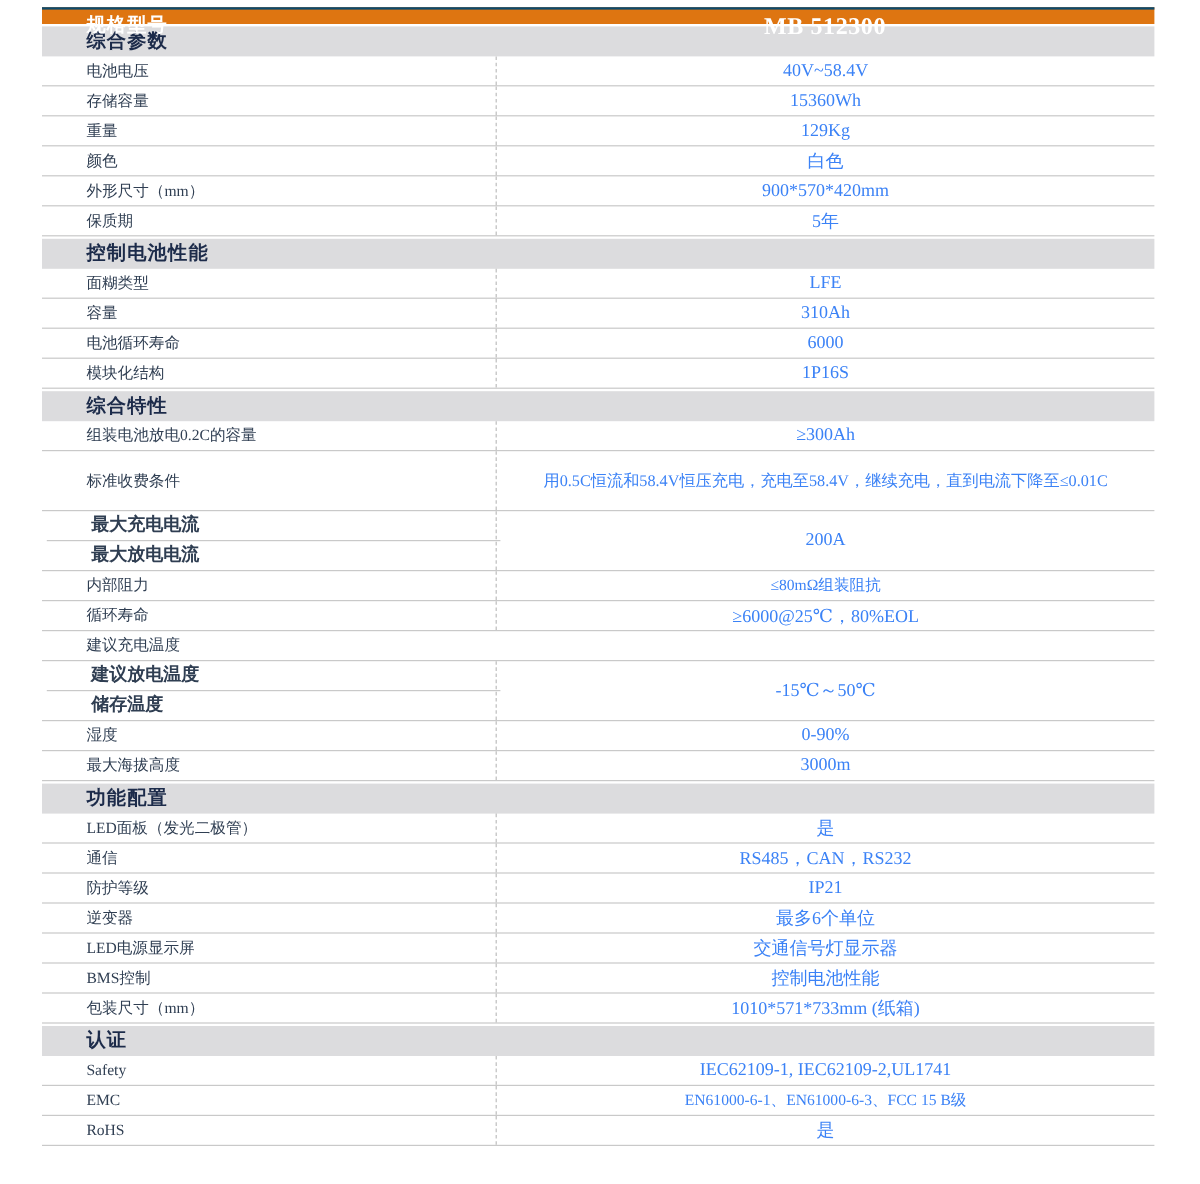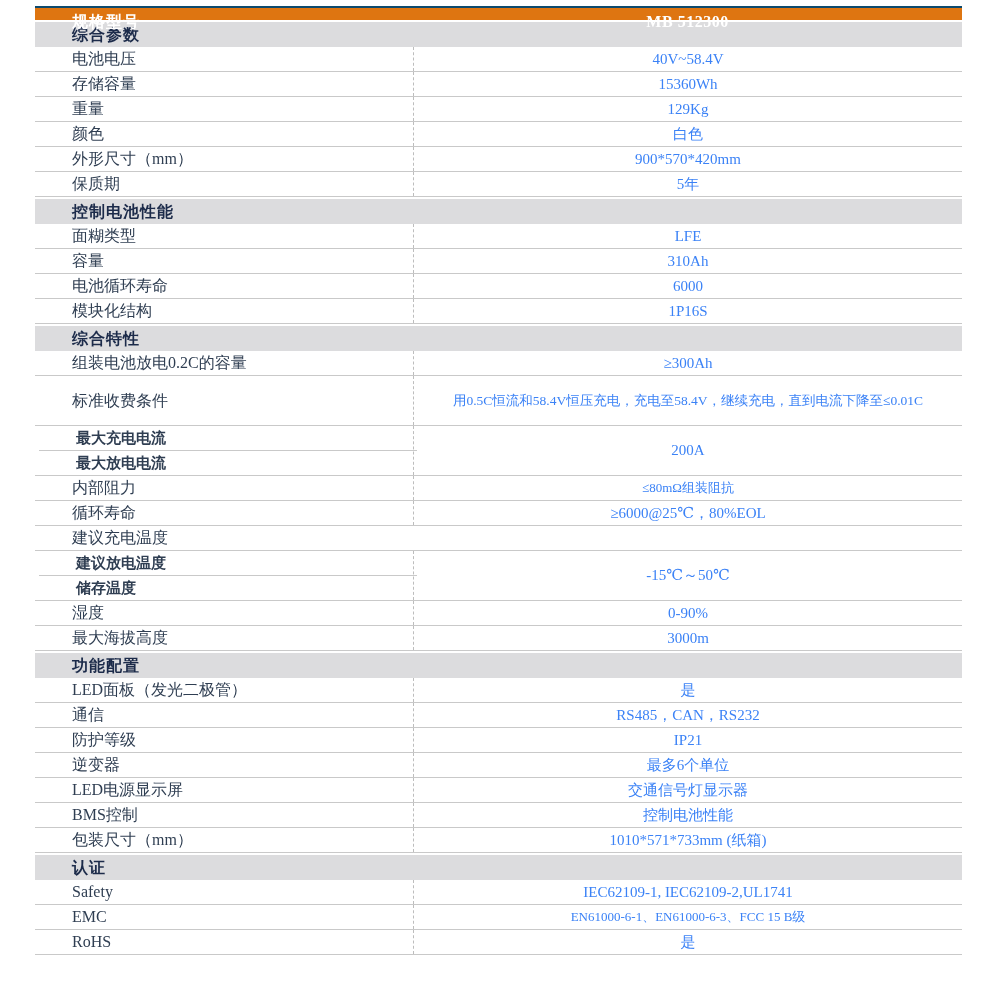--- a/index.html
+++ b/index.html
@@ -17,39 +17,39 @@
     position:relative;height:14px;
     background:#de7511;border-top:2px solid #0c4a6e;
     box-sizing:border-box;
   }
   .model-bar .mlabel{
     position:absolute;left:37px;top:0;line-height:28px;
     color:#ffffff;font-weight:bold;font-size:16px;letter-spacing:1px;
   }
   .model-bar .mvalue{
     position:absolute;left:378px;right:0;top:0;line-height:28px;
-    text-align:center;color:#ffffff;font-weight:bold;font-size:16px;letter-spacing:0.5px;
+    text-align:center;color:#ffffff;font-weight:bold;font-size:20px;letter-spacing:0.5px;
   }
 
   
   .section-band{
     margin-top:2px;height:25px;line-height:25px;
     background:#dcdcde;
     color:#1c2b4a;font-weight:bold;font-size:16px;
     padding-left:37px;box-sizing:border-box;letter-spacing:1px;
   }
 
   
   .row{
     position:relative;height:25px;
     border-bottom:1px solid #c9c9c9;box-sizing:border-box;
   }
   .row .label{
     position:absolute;left:37px;top:0;line-height:24px;
-    font-size:16px;color:#2f3e52;white-space:nowrap;
+    font-size:13px;color:#2f3e52;white-space:nowrap;
   }
   .row .value{
     position:absolute;left:378px;right:0;top:0;bottom:0;
     border-left:1px dashed #bdbdbd;
     display:flex;align-items:center;justify-content:center;
     font-size:15px;color:#3b82f6;text-align:center;
   }
   .row.tall{height:50px;}
   .row.tall .value{flex-direction:row;line-height:19px;font-size:13.5px;}
   .row.merged{height:50px;}

